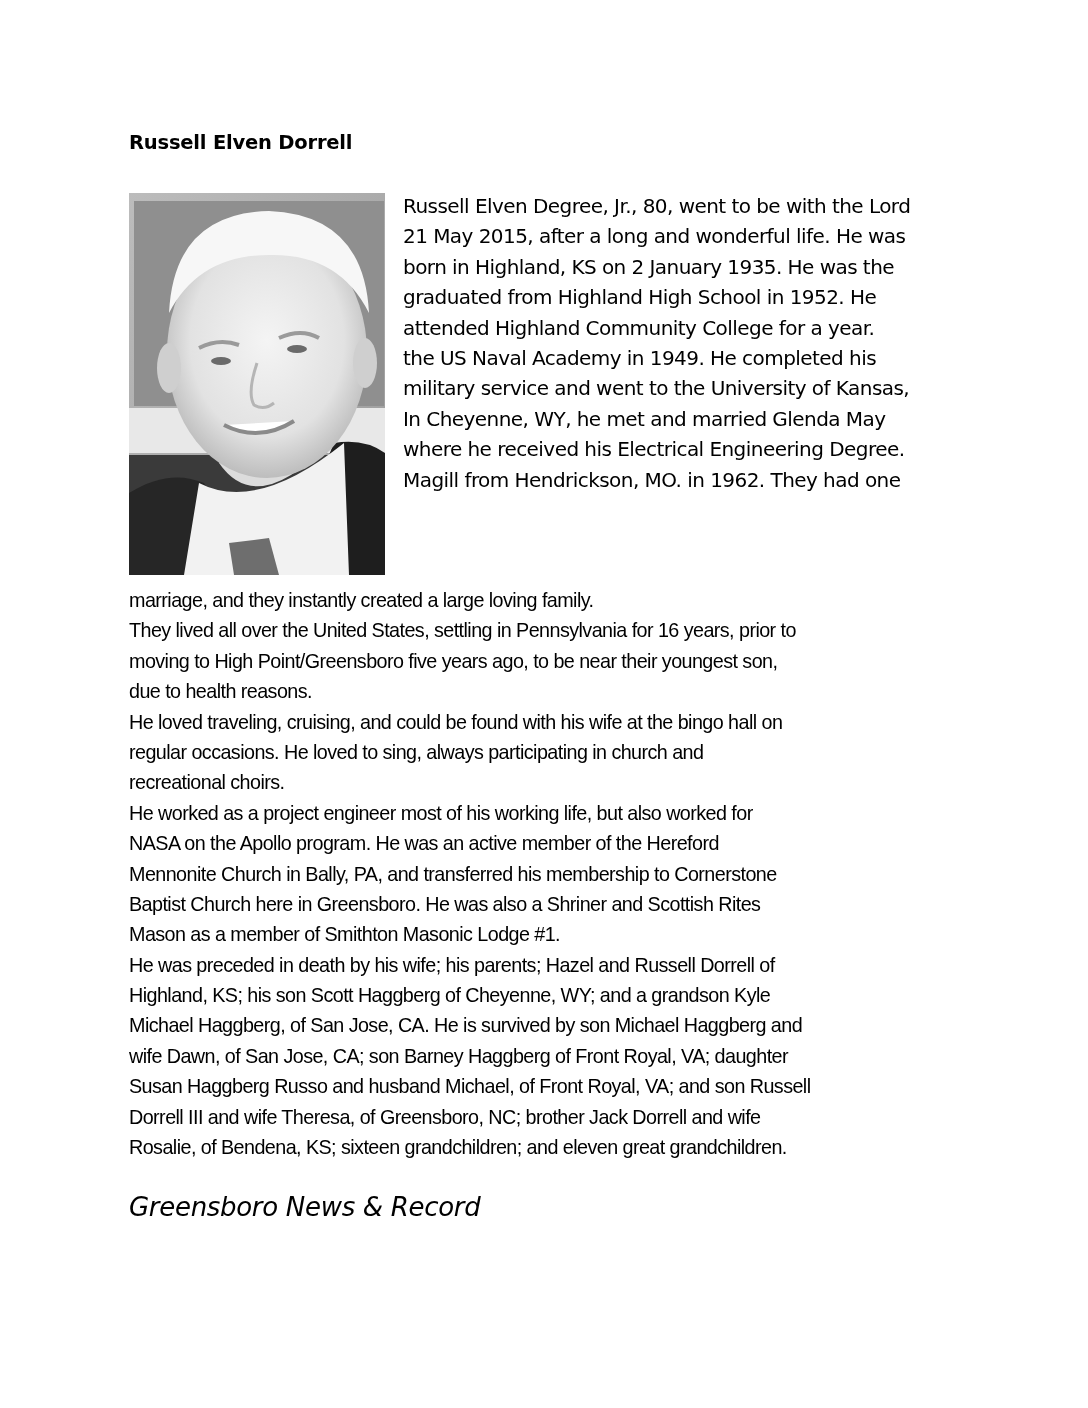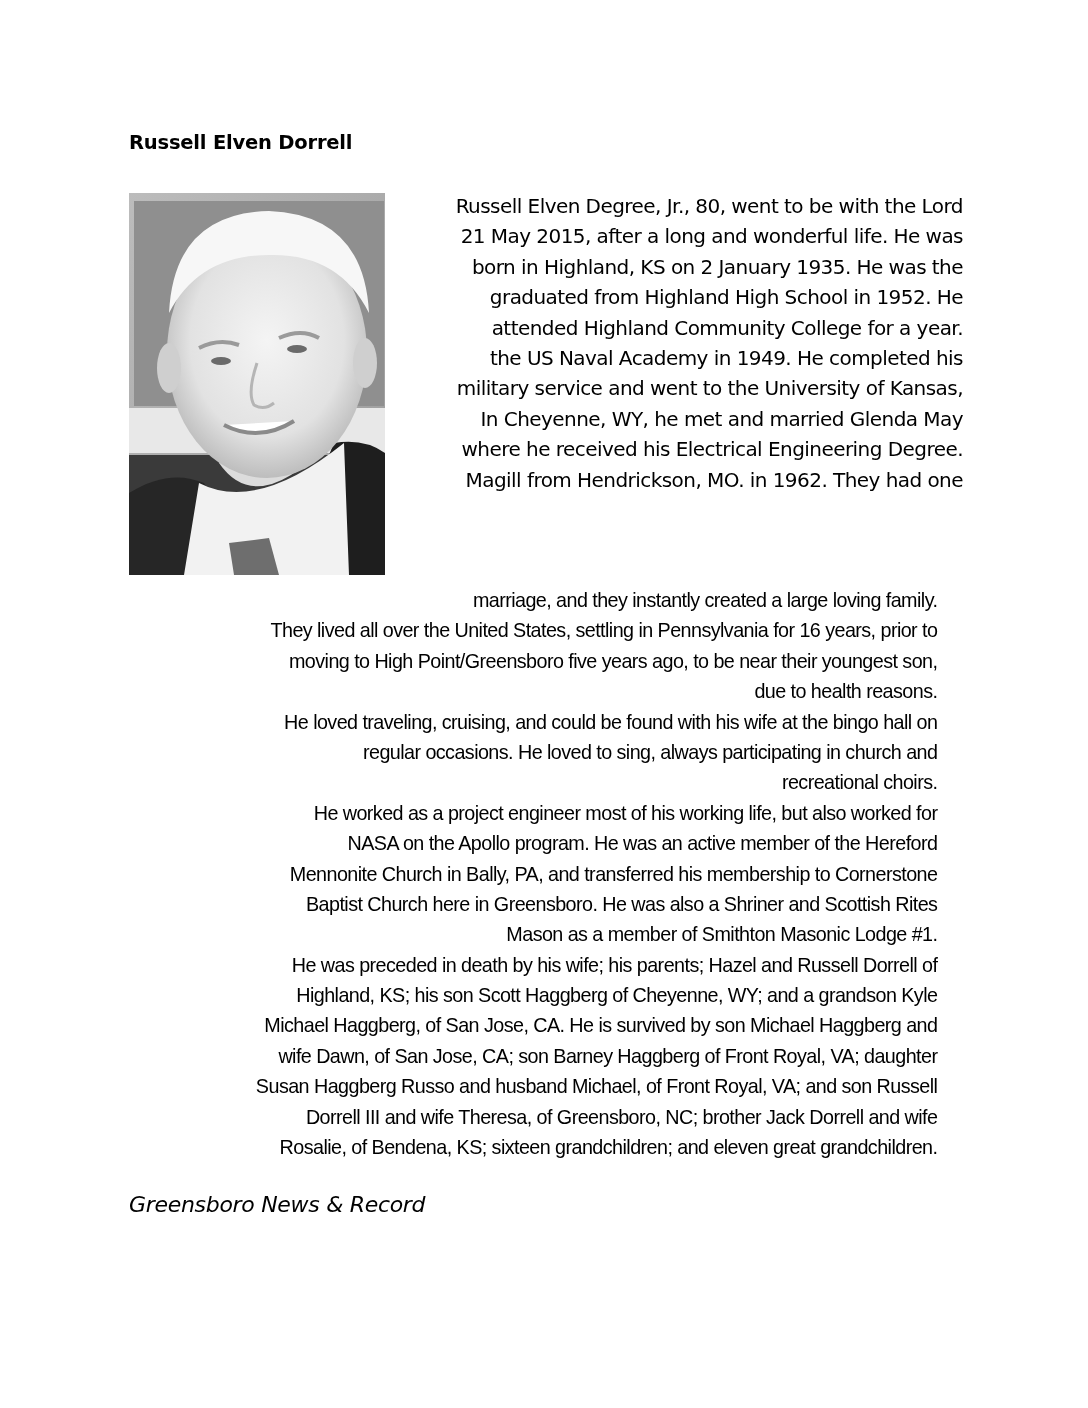--- a/index.html
+++ b/index.html
@@ -1,17 +1,17 @@
 <!DOCTYPE html>
 <html><head>
   <meta charset="utf-8">
   <style>
     html, body { margin: 0; padding: 0; background: #ffffff; }
     body { width: 1088px; height: 1408px; position: relative; overflow: hidden; color: #000; }
-    .page { position: absolute; left: 0; top: 0; width: 1088px; height: 1408px; text-align: right; }
+    .page { position: absolute; left: 0; top: 0; width: 1088px; height: 1408px; }
     .title {
       position: absolute; left: 129px; top: 131px;
       font-family: "DejaVu Sans", sans-serif; font-weight: bold;
       font-size: 19.5px; letter-spacing: -0.2px; margin: 0;
     }
     .photo {
       position: absolute; left: 129px; top: 193px; width: 256px; height: 382px;
       overflow: hidden; background: #cfcfcf;
     }
     .photo svg { display: block; }
@@ -23,21 +23,21 @@
     .body-text {
       position: absolute; left: 129px; top: 585px; width: 860px;
       font-family: "Liberation Sans", sans-serif; font-size: 21px; line-height: 30.4px;
       letter-spacing: -0.6px; white-space: nowrap;
       transform: scaleX(0.94); transform-origin: left top;
     }
     .line { display: block; height: 30.4px; }
     .source {
       position: absolute; left: 129px; top: 1192px;
       font-family: "DejaVu Sans", sans-serif; font-style: italic;
-      font-size: 22px; letter-spacing: -0.3px; margin: 0;
+      font-size: 26px; letter-spacing: -0.3px; margin: 0;
     }
   </style>
 </head>
 <body>
 
 <div class="page">
 
   <h1 class="title">Russell Elven Dorrell</h1>
 
   <div class="photo" title="Portrait photo of Russell Elven Dorrell, Jr., black and white, smiling elderly man in suit and tie">

